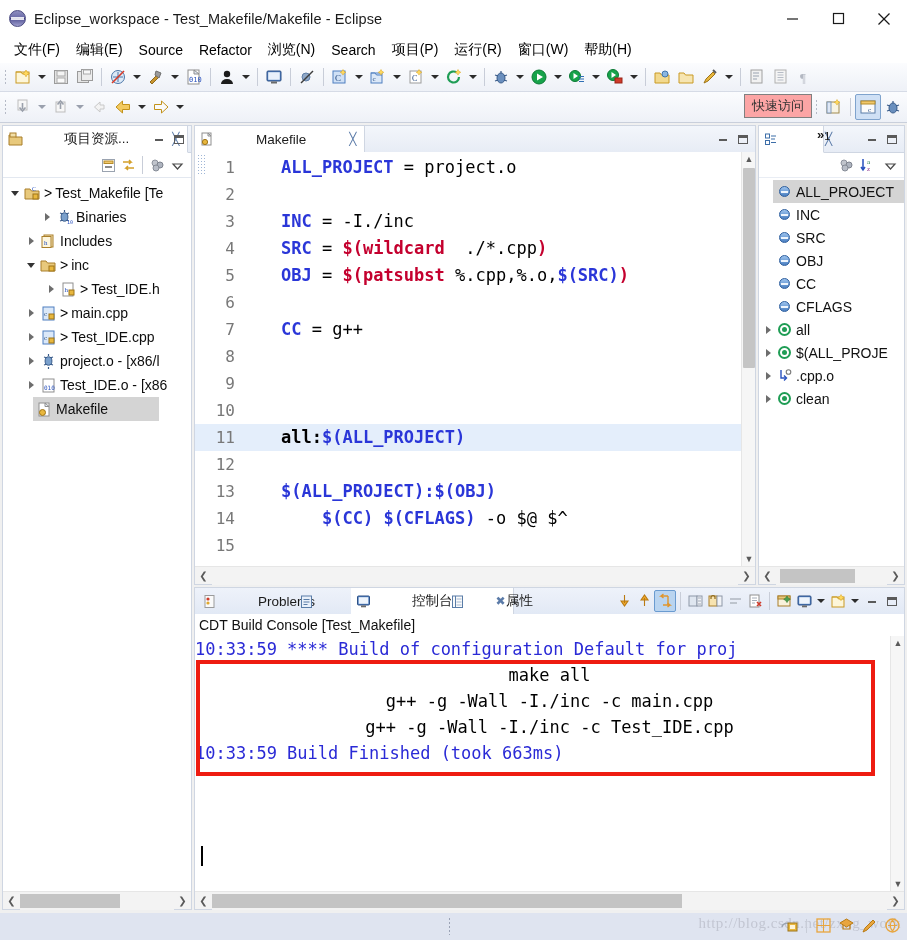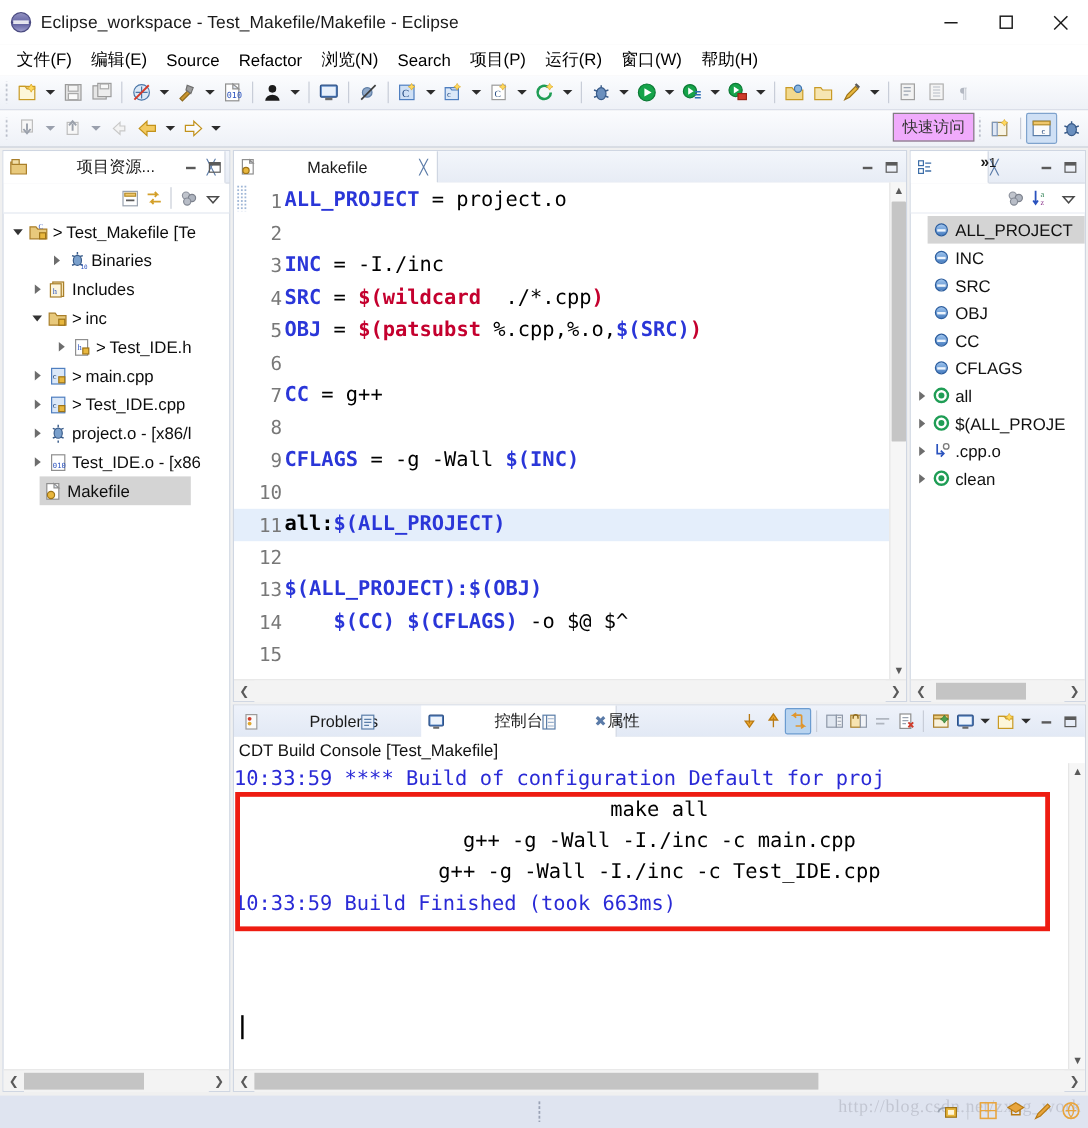--- a/index.html
+++ b/index.html
@@ -82,21 +82,21 @@
   }
   .tb-arrow:after {
     content:""; border-left: 4px solid transparent; border-right: 4px solid transparent;
     border-top: 4px solid #2c2c2c;
   }
   .tb-arrow.dim:after { border-top-color: #9aa0ad; }
   .tb-sep { width: 1px; height: 18px; background: #c8cdd8; margin: 0 4px; }
   .quick-access {
     position: absolute; right: 95px; top: 94px;
     width: 68px; height: 24px;
-    border: 1px solid #808080; background: #f0abfc;
+    border: 1px solid #808080; background: #fca5a5;
     font-size: 13px; color: #333; display: flex; align-items: center; justify-content: center;
     box-sizing: border-box;
     margin-left: 38px;
   }
   .persp-zone {
     position: absolute; right: 2px; top: 94px; height: 26px; display: flex; align-items: center;
   }
 
   
   .workbench { position: absolute; left:0; top:123px; width:907px; height:790px; }
@@ -172,21 +172,21 @@
   .code-lines {
     position: absolute; left: 0; top: 2px; right: 14px; bottom: 0;
     font-family: "DejaVu Sans Mono", monospace; font-size: 17px; line-height: 27px;
   }
   .cline { display: flex; height: 27px; align-items: center; white-space: pre; }
   .cline.hl { background: #e4eefb; }
   .lnum {
     width: 42px; flex: 0 0 42px; text-align: right; padding-right: 2px;
     color: #787878; font-size: 16px; box-sizing: border-box;
   }
-  .ctext { color: #000000; }
+  .ctext { color: #000000; margin-left: 44px; }
   .k-var  { color: #2a36d8; font-weight: bold; }
   .k-fn   { color: #c4002e; font-weight: bold; }
   .k-ref  { color: #2a36d8; font-weight: bold; }
   .k-tgt  { color: #000000; font-weight: bold; }
 
   
   .vscroll {
     position: absolute; right: 0; top: 26px; width: 14px; bottom: 18px;
     background: #f6f6f6; border-left: 1px solid #e6e6e6; box-sizing: border-box;
   }
@@ -787,21 +787,21 @@
         <div class="gutter-marker"></div>
         <div class="code-lines">
           <div class="cline"><span class="lnum">1</span><span class="ctext"><span class="k-var">ALL_PROJECT</span><span> = project.o</span></span></div>
           <div class="cline"><span class="lnum">2</span><span class="ctext"></span></div>
           <div class="cline"><span class="lnum">3</span><span class="ctext"><span class="k-var">INC</span><span> = -I./inc</span></span></div>
           <div class="cline"><span class="lnum">4</span><span class="ctext"><span class="k-var">SRC</span><span> = </span><span class="k-fn">$(wildcard</span><span>  ./*.cpp</span><span class="k-fn">)</span></span></div>
           <div class="cline"><span class="lnum">5</span><span class="ctext"><span class="k-var">OBJ</span><span> = </span><span class="k-fn">$(patsubst</span><span> %.cpp,%.o,</span><span class="k-ref">$(SRC)</span><span class="k-fn">)</span></span></div>
           <div class="cline"><span class="lnum">6</span><span class="ctext"></span></div>
           <div class="cline"><span class="lnum">7</span><span class="ctext"><span class="k-var">CC</span><span> = g++</span></span></div>
           <div class="cline"><span class="lnum">8</span><span class="ctext"></span></div>
-          <div class="cline"><span class="lnum">9</span><span class="ctext"><span class="k-var">CFLAGS</span><span> = -g -Wall </span><span class="k-ref">$(INC)</span></span></div>
+          <div class="cline"><span class="lnum">9</span></div>
           <div class="cline"><span class="lnum">10</span><span class="ctext"></span></div>
           <div class="cline hl"><span class="lnum">11</span><span class="ctext"><span class="k-tgt">all:</span><span class="k-ref">$(ALL_PROJECT)</span></span></div>
           <div class="cline"><span class="lnum">12</span><span class="ctext"></span></div>
           <div class="cline"><span class="lnum">13</span><span class="ctext"><span class="k-ref">$(ALL_PROJECT):$(OBJ)</span></span></div>
           <div class="cline"><span class="lnum">14</span><span class="ctext"><span>    </span><span class="k-ref">$(CC)</span><span> </span><span class="k-ref">$(CFLAGS)</span><span> -o $@ $^</span></span></div>
           <div class="cline"><span class="lnum">15</span><span class="ctext"></span></div>
         </div>
       </div>
 
       <div class="vscroll">

